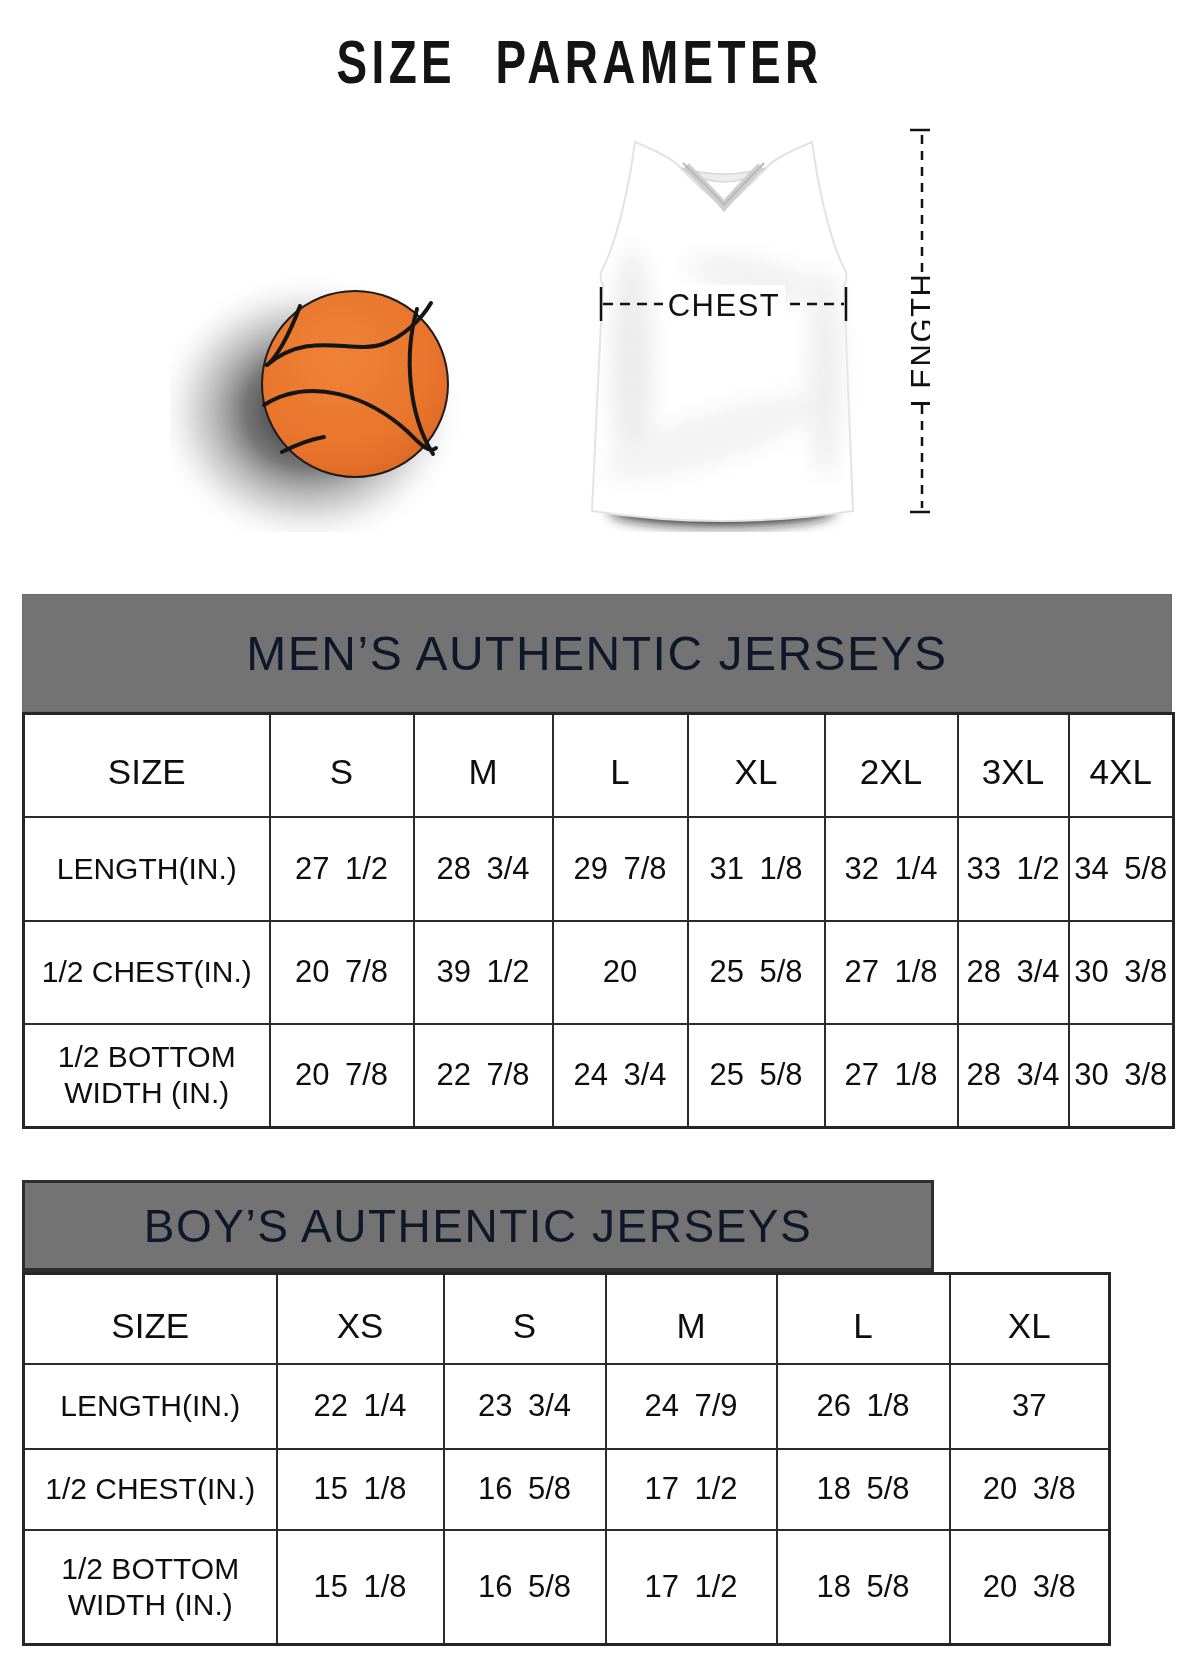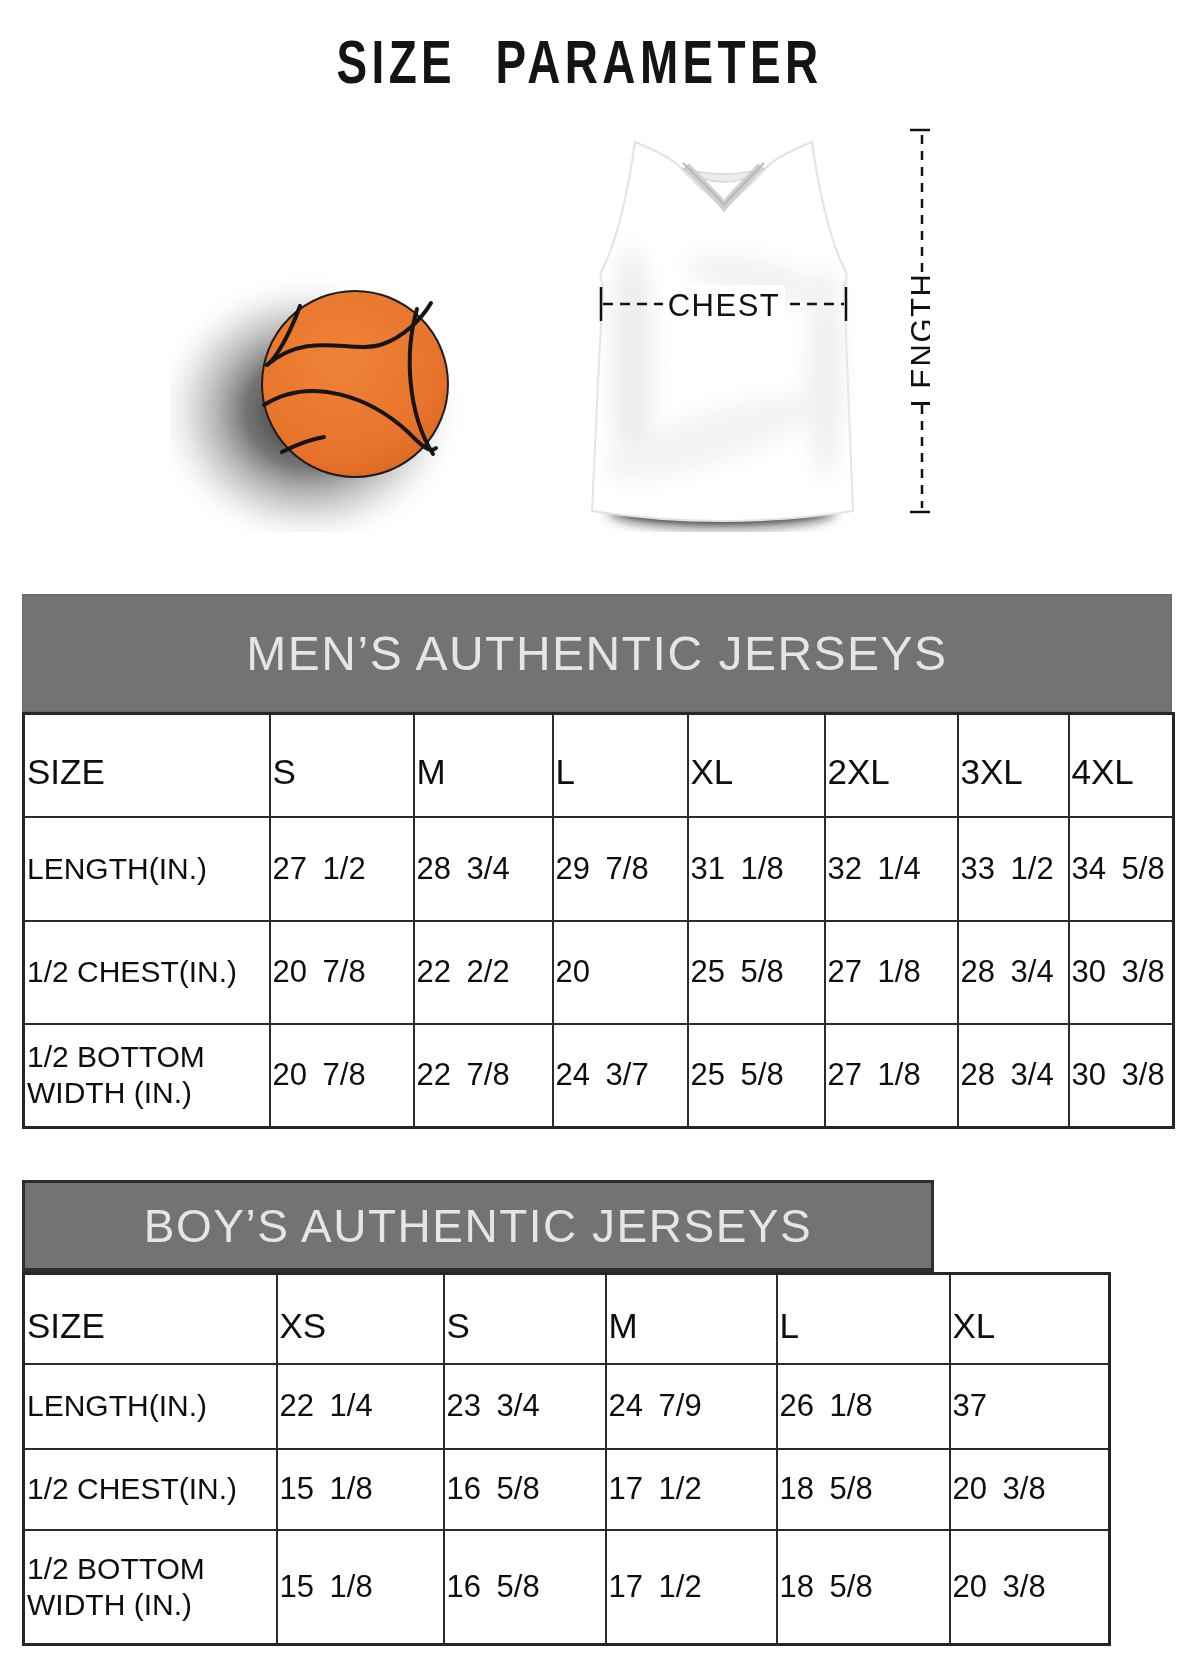--- a/index.html
+++ b/index.html
@@ -14,35 +14,35 @@
   .page-title span {
     display:inline-block; font-size:62px; font-weight:bold; color:#141414;
     letter-spacing:6px; word-spacing:30px;
     transform:scaleX(0.74); transform-origin:center;
     white-space:nowrap;
   }
   
   .diagram { position:absolute; left:170px; top:108px; width:760px; height:424px; }
   
   .banner {
-    background:#737373; color:#e5e5e5; display:flex; align-items:center; justify-content:center;
+    background:#737373; color:#0f172a; display:flex; align-items:center; justify-content:center;
     box-sizing:border-box;
   }
   .banner span { letter-spacing:1.5px; }
   .mens-wrap   { position:absolute; left:22px; top:594px;  width:1150px; }
   .boys-wrap   { position:absolute; left:22px; top:1180px; width:912px; }
   .mens-wrap .banner { height:118px; font-size:48px; border:1px solid #6a6a6a; }
   .boys-wrap .banner { height:92px;  font-size:46px; border:3px solid #2e2e2e; border-bottom-width:4px; }
   
   table.size-table {
     border-collapse:collapse; table-layout:fixed; background:#fff;
     border:3px solid #262626; width:100%;
   }
   table.size-table th, table.size-table td {
-    border:2px solid #2b2b2b; text-align:left; vertical-align:middle;
+    border:2px solid #2b2b2b; text-align:center; vertical-align:middle;
     font-weight:normal; color:#0e0e0e; padding:0 2px; overflow:hidden;
   }
   tr.hdr th { font-size:35px; padding-top:14px; }
   td.val { font-size:31px; word-spacing:7px; padding-top:10px; white-space:nowrap; }
   th.rowlabel { font-size:30px; line-height:1.2; padding-top:10px; }
 </style>
 </head>
 <body>
 
 <div class="sheet">
@@ -160,32 +160,32 @@
         <td class="val">28 3/4</td>
         <td class="val">29 7/8</td>
         <td class="val">31 1/8</td>
         <td class="val">32 1/4</td>
         <td class="val">33 1/2</td>
         <td class="val">34 5/8</td>
       </tr>
       <tr style="height:103px">
         <th class="rowlabel">1/2 CHEST(IN.)</th>
         <td class="val">20 7/8</td>
-        <td class="val">22 2/2</td>
+        <td class="val">39 1/2</td>
         <td class="val">20</td>
         <td class="val">25 5/8</td>
         <td class="val">27 1/8</td>
         <td class="val">28 3/4</td>
         <td class="val">30 3/8</td>
       </tr>
       <tr style="height:104px">
         <th class="rowlabel">1/2 BOTTOM WIDTH (IN.)</th>
         <td class="val">20 7/8</td>
         <td class="val">22 7/8</td>
-        <td class="val">24 3/7</td>
+        <td class="val">24 3/4</td>
         <td class="val">25 5/8</td>
         <td class="val">27 1/8</td>
         <td class="val">28 3/4</td>
         <td class="val">30 3/8</td>
       </tr>
     </tbody>
       </table>
   </div>
 
   <div class="boys-wrap">

